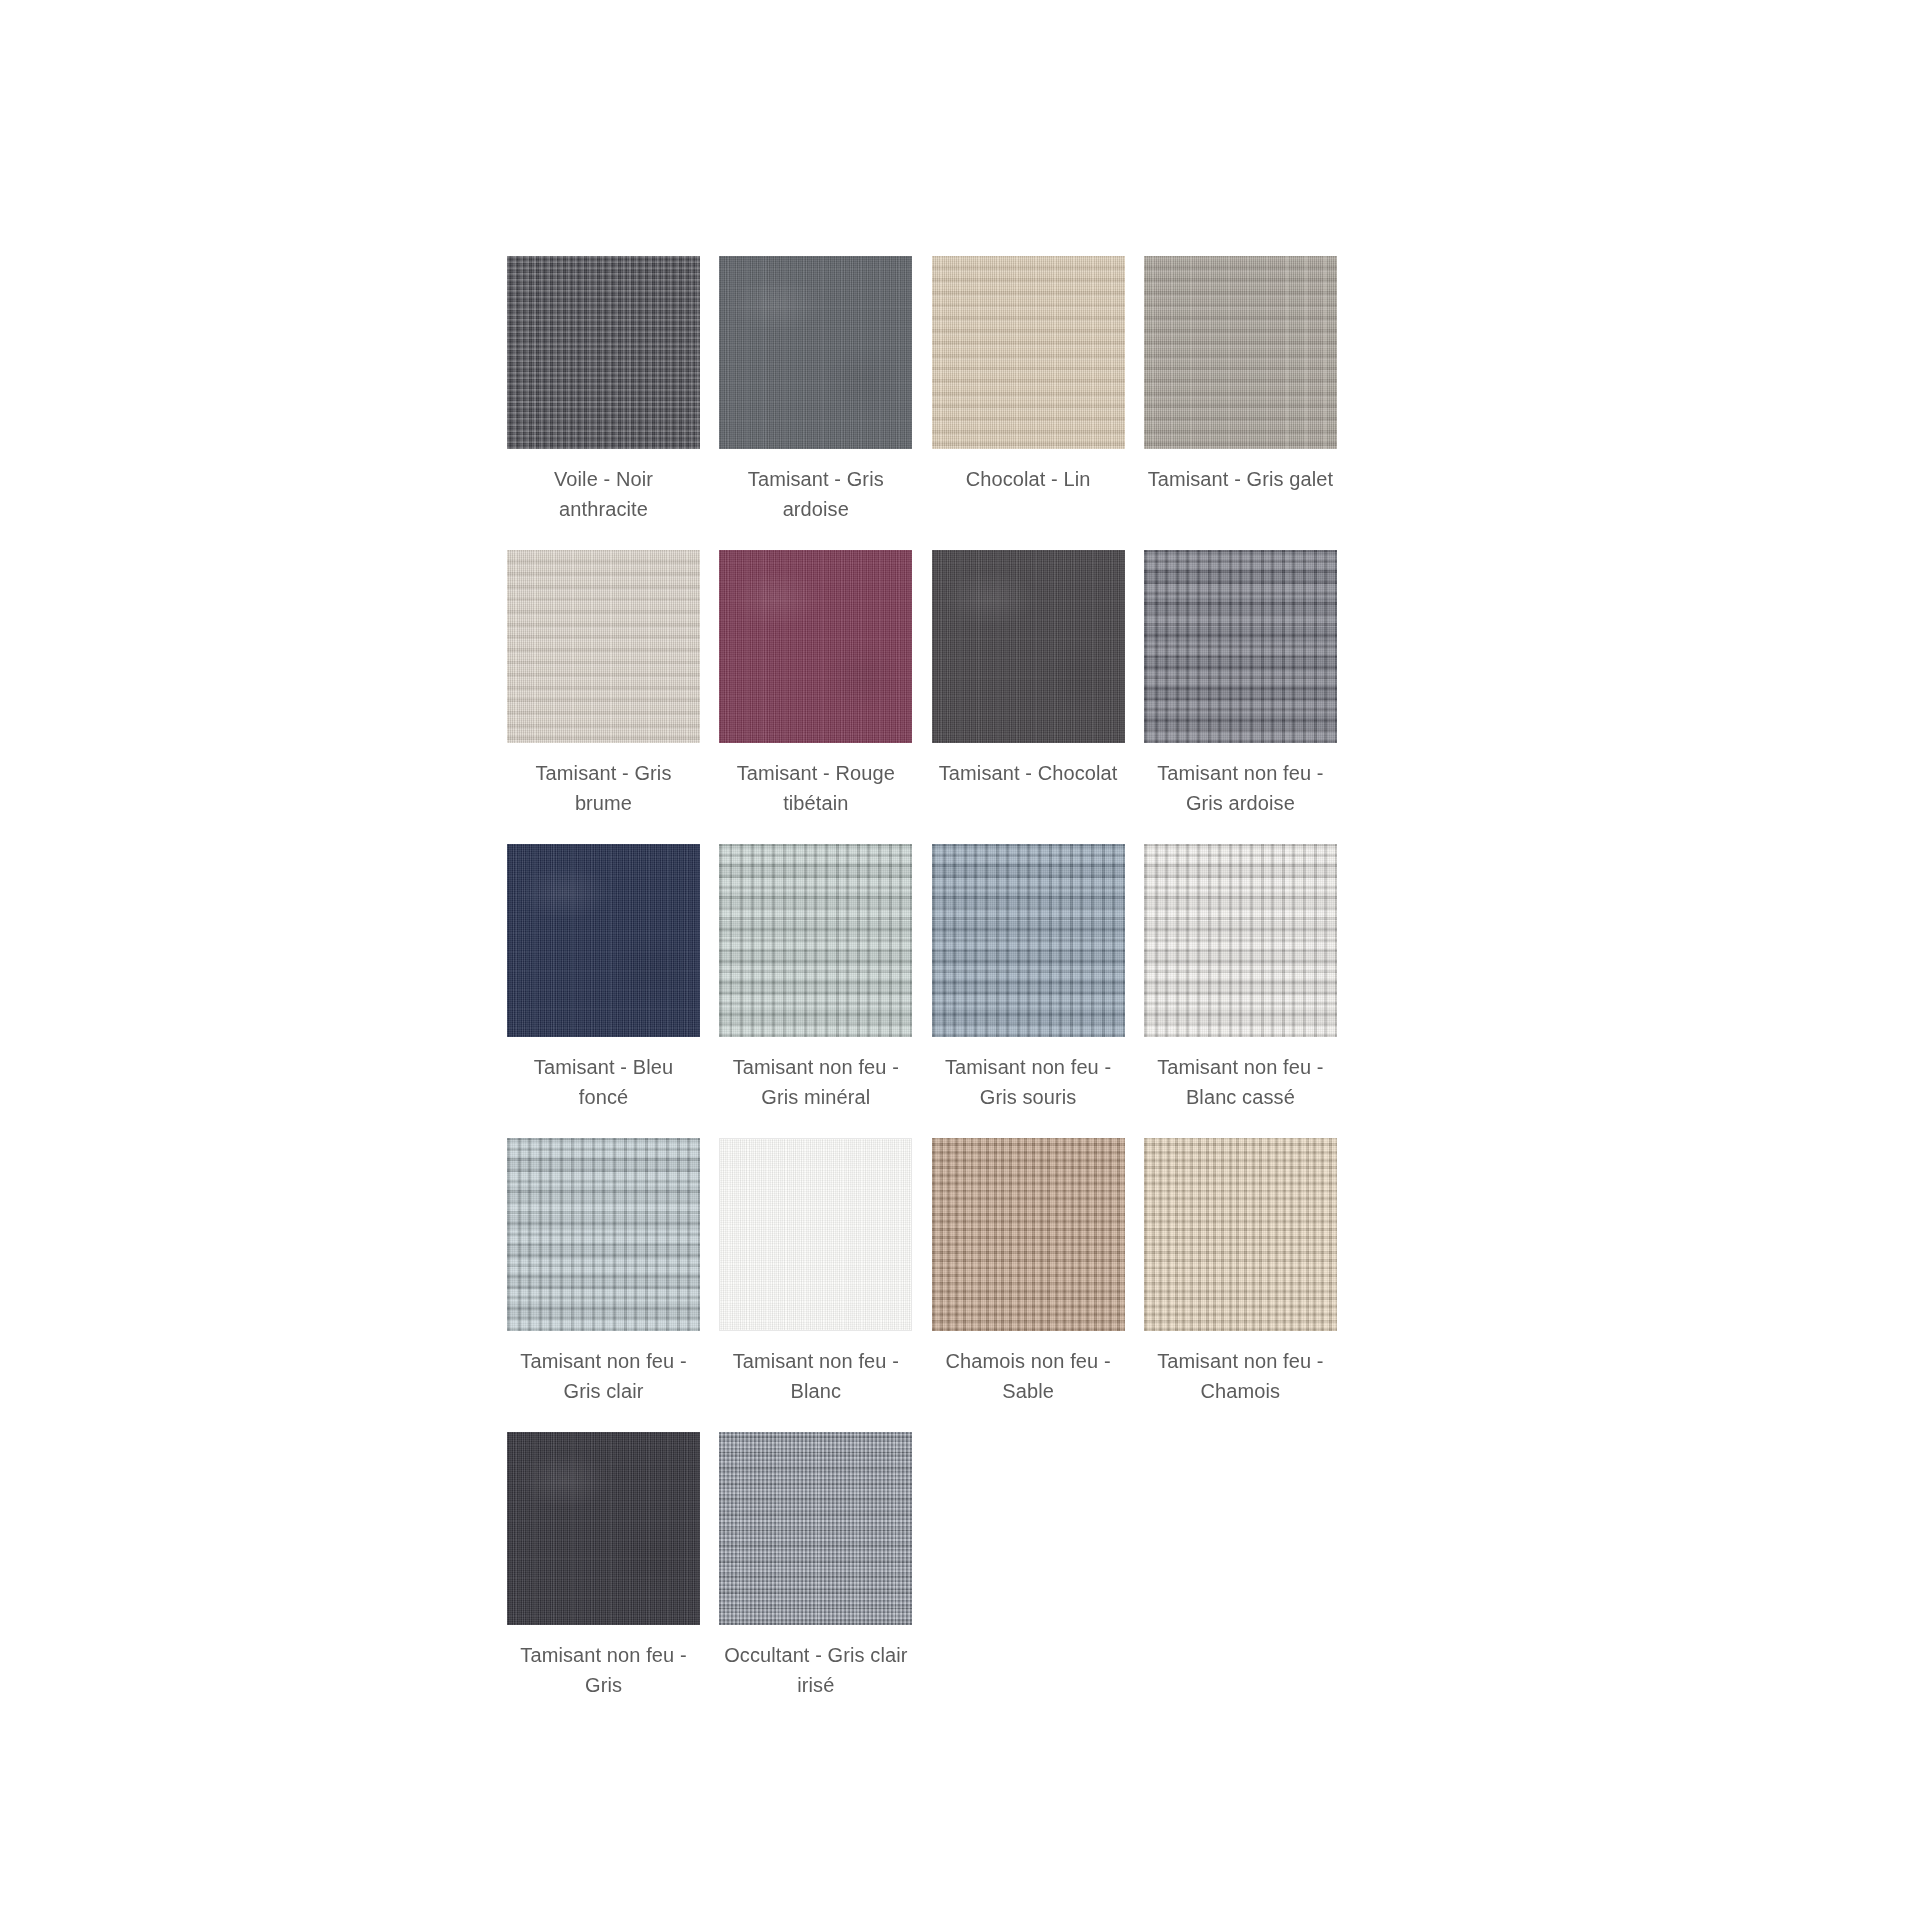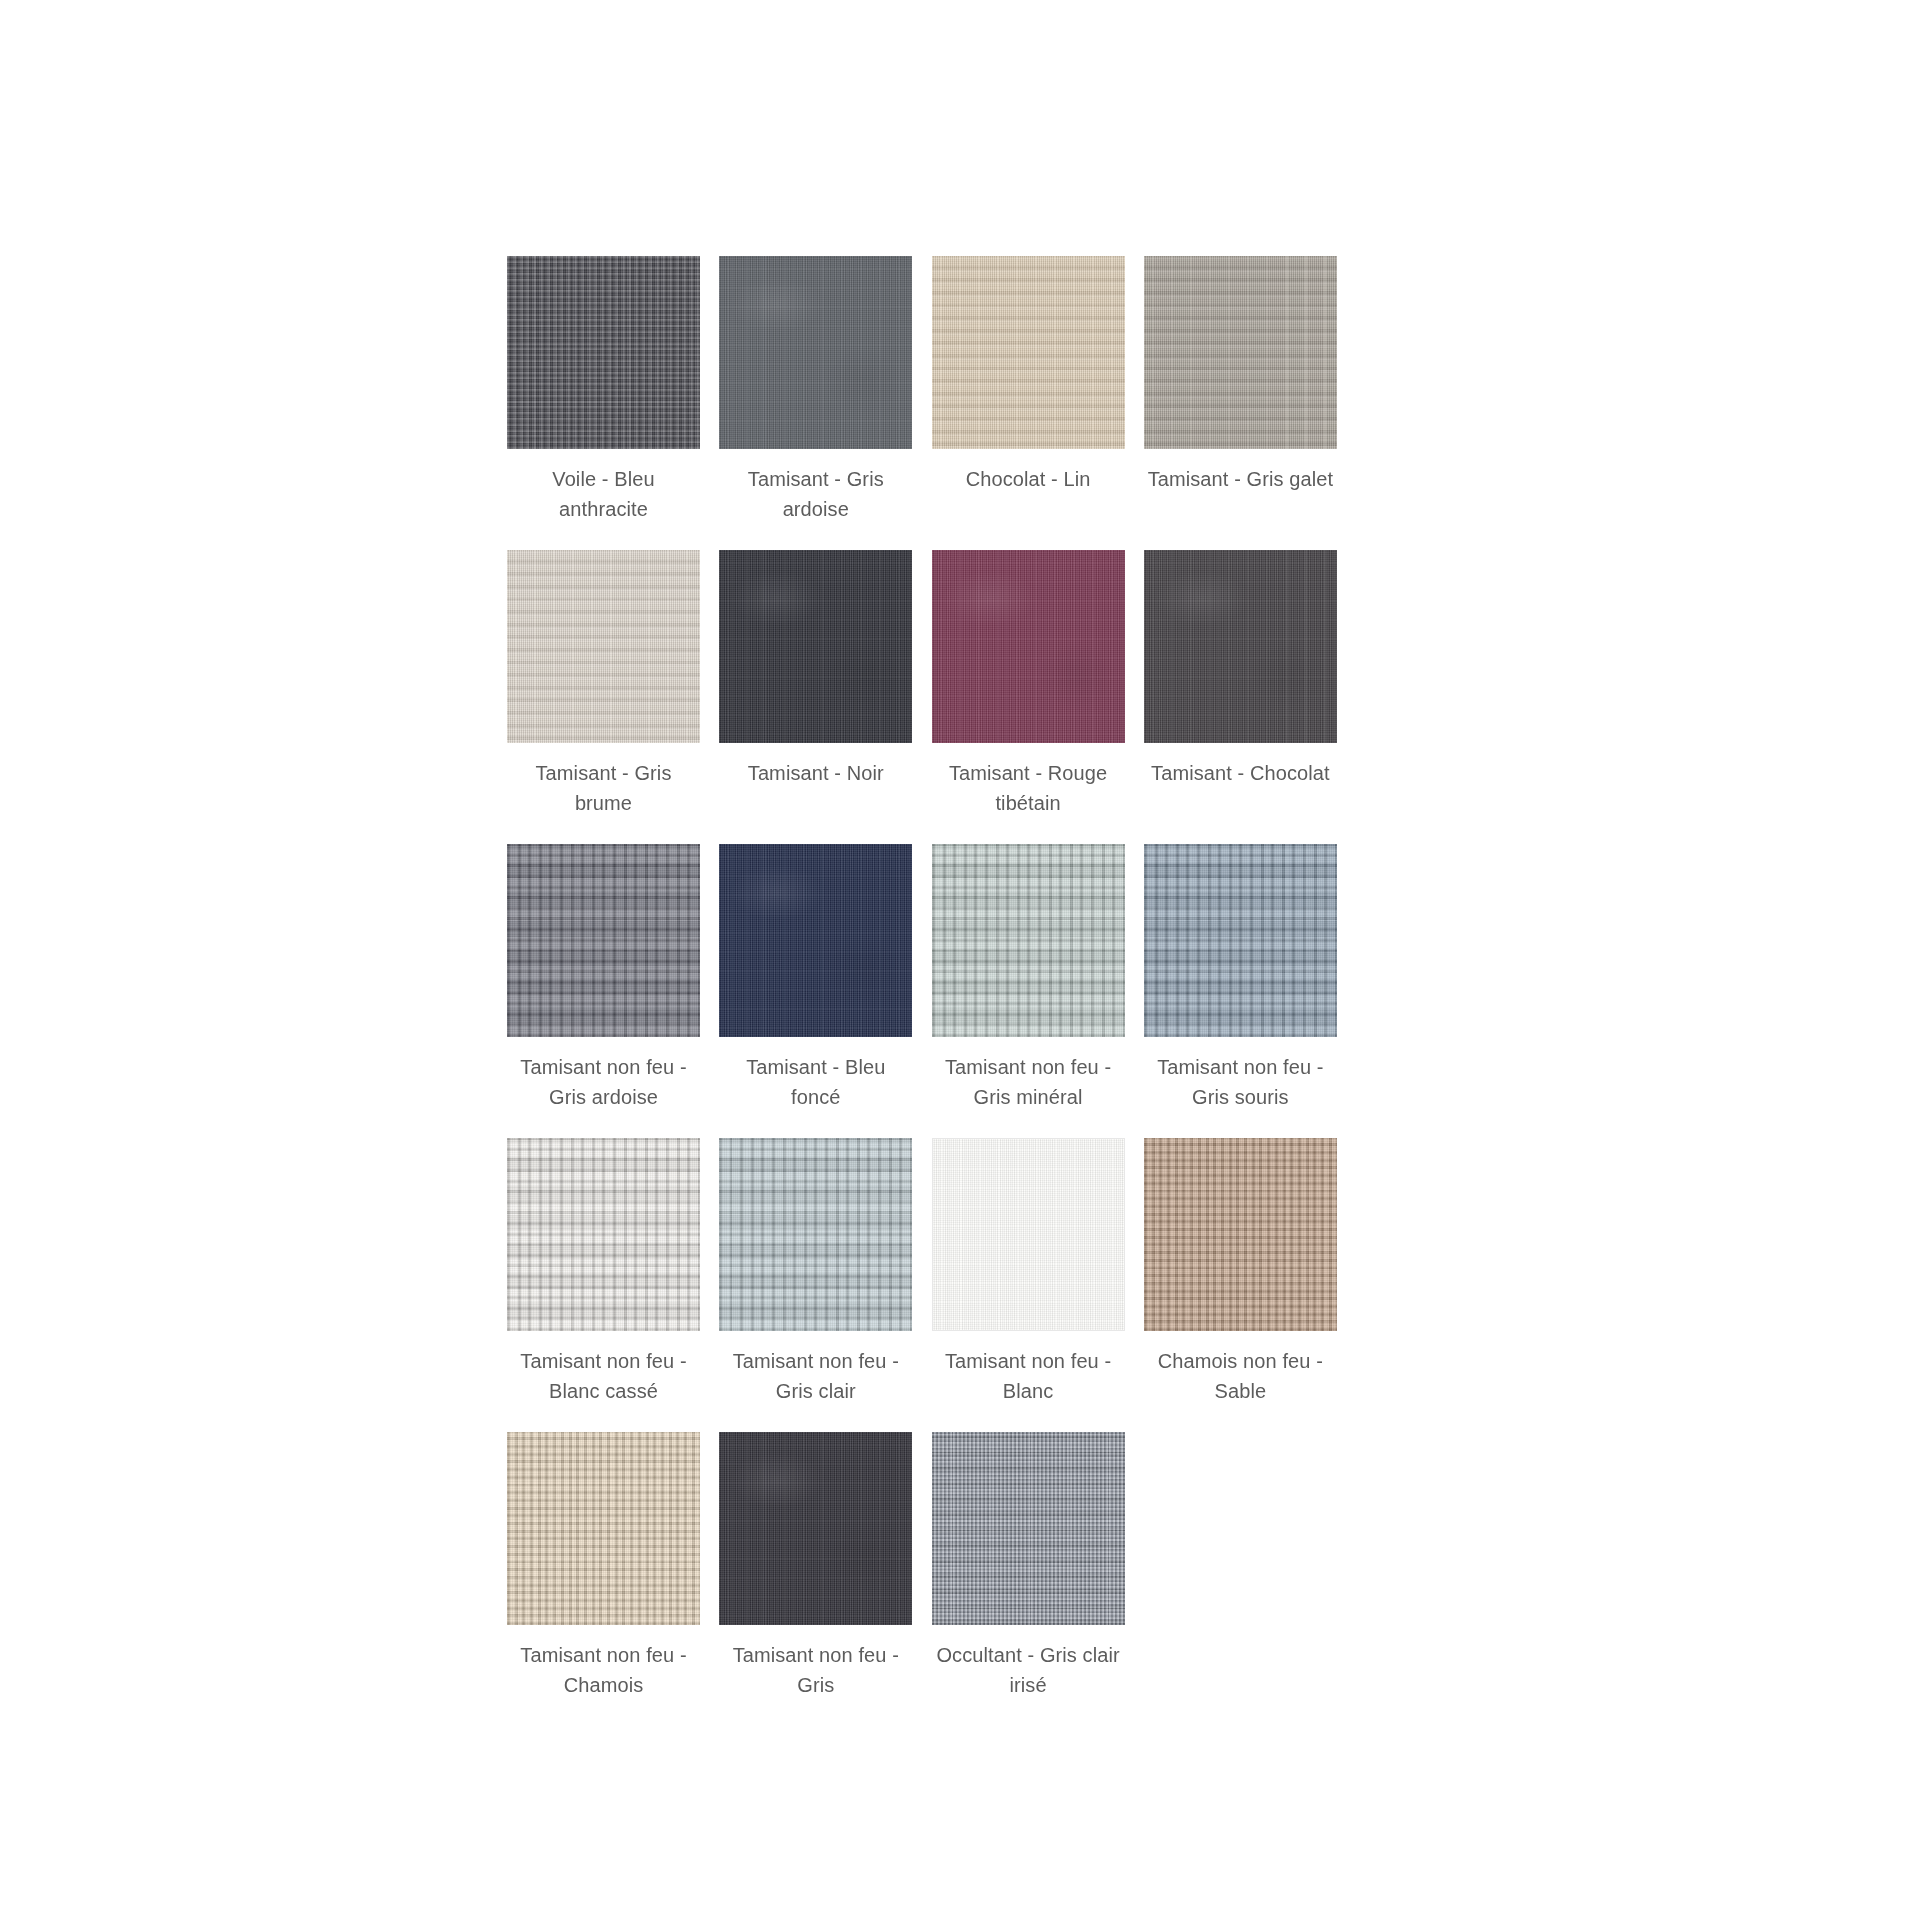--- a/index.html
+++ b/index.html
@@ -231,21 +231,21 @@
 </style>
 </head>
 <body style="background: rgb(255, 255, 255);">
 
 <div id="swatch-board">
   <div class="swatch-grid">
       <div class="swatch-cell">
         <div class="swatch-image tex-linen" style="background-color: rgb(78, 78, 85);">
           <span class="t-overlay"></span>
         </div>
-        <div class="swatch-label">Voile - Bleu anthracite</div>
+        <div class="swatch-label">Voile - Noir anthracite</div>
       </div>
       <div class="swatch-cell">
         <div class="swatch-image tex-smooth" style="background-color: rgb(96, 100, 106);">
           <span class="t-overlay"></span>
         </div>
         <div class="swatch-label">Tamisant - Gris ardoise</div>
       </div>
       <div class="swatch-cell">
         <div class="swatch-image tex-slub" style="background-color: rgb(221, 205, 181);">
           <span class="t-overlay"></span>
@@ -256,26 +256,20 @@
         <div class="swatch-image tex-slub" style="background-color: rgb(168, 162, 152);">
           <span class="t-overlay"></span>
         </div>
         <div class="swatch-label">Tamisant - Gris galet</div>
       </div>
       <div class="swatch-cell">
         <div class="swatch-image tex-slub" style="background-color: rgb(221, 213, 203);">
           <span class="t-overlay"></span>
         </div>
         <div class="swatch-label">Tamisant - Gris brume</div>
-      </div>
-      <div class="swatch-cell">
-        <div class="swatch-image tex-smooth" style="background-color: rgb(51, 52, 60);">
-          <span class="t-overlay"></span>
-        </div>
-        <div class="swatch-label">Tamisant - Noir</div>
       </div>
       <div class="swatch-cell">
         <div class="swatch-image tex-smooth" style="background-color: rgb(125, 58, 85);">
           <span class="t-overlay"></span>
         </div>
         <div class="swatch-label">Tamisant - Rouge tibétain</div>
       </div>
       <div class="swatch-cell">
         <div class="swatch-image tex-smooth" style="background-color: rgb(71, 68, 72);">
           <span class="t-overlay"></span>

